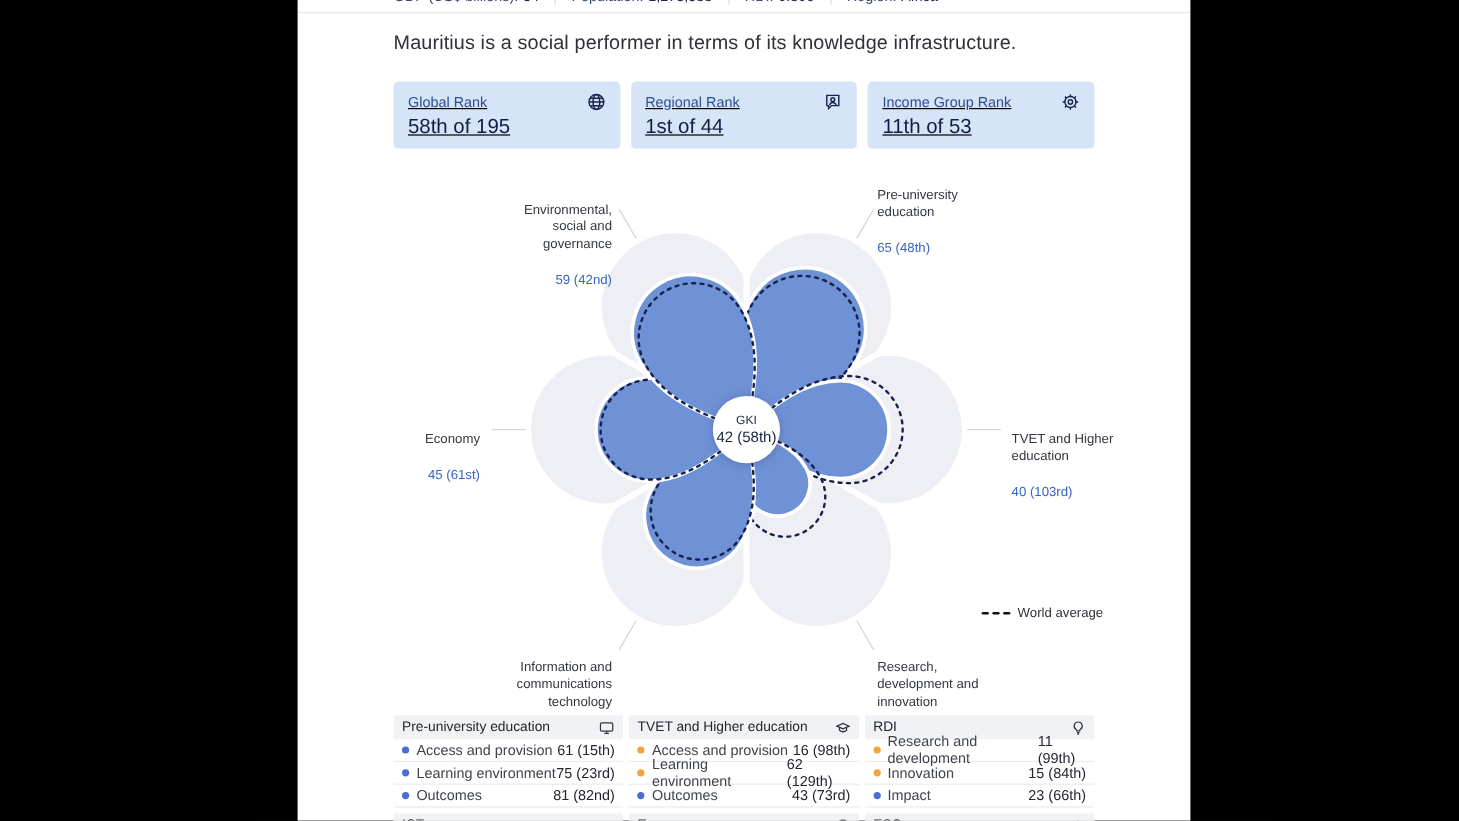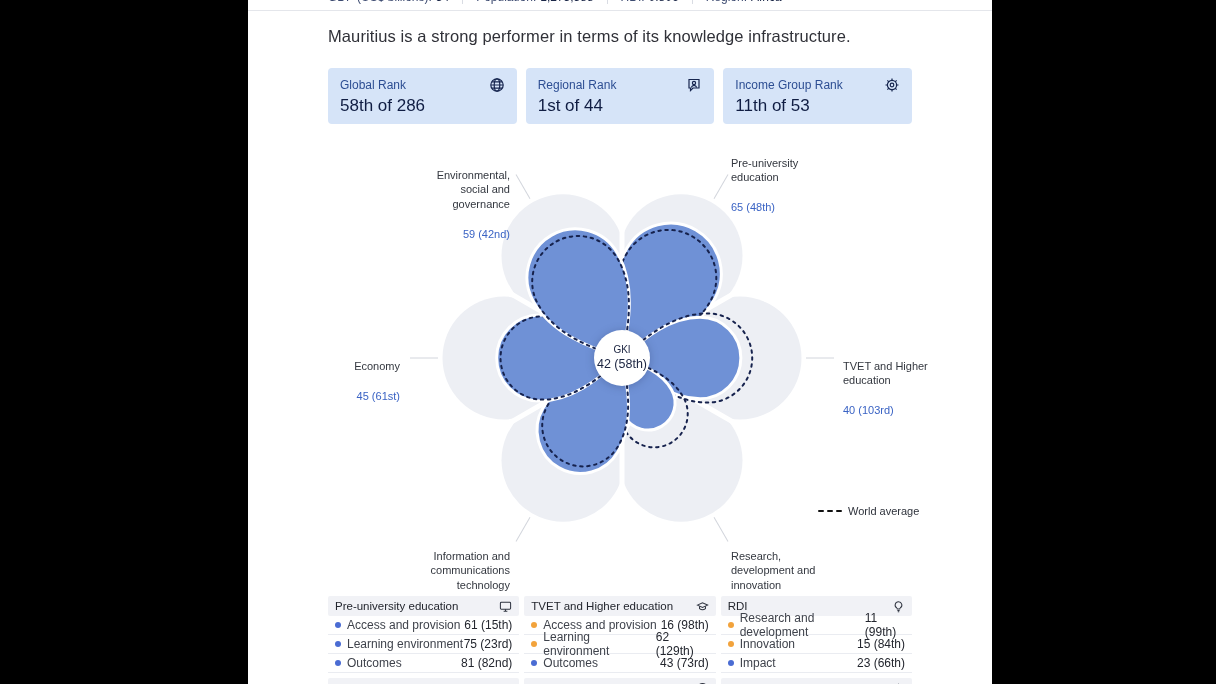--- a/index.html
+++ b/index.html
@@ -17,21 +17,21 @@
   .stat .lbl { color:#3c4a70; }
   .stat .val { color:#1a2647; font-weight:500; }
   .vdiv { width:1px; height:14px; background:#d9dce3; }
 
   .headline { position:absolute; left:80px; top:27px; font-size:16.5px;
     color:#303138; letter-spacing:.1px; }
 
   
   .cards { position:absolute; left:80px; right:80px; top:68px; display:flex; gap:9px; }
   .card { flex:1; height:56px; background:#d6e4f8; border-radius:4px;
-    padding:9px 12px 0 12px; }
+    padding:9px 12px 0 12px;text-decoration:underline; }
   .card-top { display:flex; justify-content:space-between; align-items:center; }
   .card-label { font-size:12px; color:#2d4e93; }
   .card-value { font-size:17px; color:#101d43; margin-top:3px; font-weight:500; }
   .cicon { width:16px; height:16px; color:#16254f; }
   .cicon svg { width:16px; height:16px; display:block; }
 
   
   .chart-wrap { position:absolute; left:0; top:140px; width:744px; height:455px; }
   svg.flower { position:absolute; left:0; top:0; }
 
@@ -84,35 +84,35 @@
         <span class="lbl">HDI:</span>
         <span class="val">0.806</span>
       </div>
       <div class="vdiv"></div>
       <div class="stat">
         <span class="lbl">Region:</span>
         <span class="val">Africa</span>
       </div>
     </div>
 
-    <div class="headline">Mauritius is a strong performer in terms of its knowledge infrastructure.</div>
+    <div class="headline">Mauritius is a social performer in terms of its knowledge infrastructure.</div>
 
     <div class="cards">
       <div class="card">
         <div class="card-top">
           <span class="card-label">Global Rank</span>
           <span class="cicon">
             <svg viewBox="0 0 16 16" fill="none" stroke="currentColor" stroke-width="1.2">
               <circle cx="8" cy="8" r="6.2"></circle>
                 <ellipse cx="8" cy="8" rx="2.8" ry="6.2"></ellipse>
               <path d="M2 8h12M3 4.8h10M3 11.2h10"></path>
             </svg>
           </span>
         </div>
-        <div class="card-value">58th of 286</div>
+        <div class="card-value">58th of 195</div>
       </div>
       <div class="card">
         <div class="card-top">
           <span class="card-label">Regional Rank</span>
           <span class="cicon">
             <svg viewBox="0 0 16 16" fill="none" stroke="currentColor" stroke-width="1.2">
               <path d="M3 2.5h10v8.5h-6l-2.5 2.5v-2.5H3z"></path>
               <circle cx="8" cy="6" r="1.6"></circle>
                 <path d="M5.3 10.5c.5-1.5 1.5-2.1 2.7-2.1s2.2.6 2.7 2.1"></path>
             </svg>

